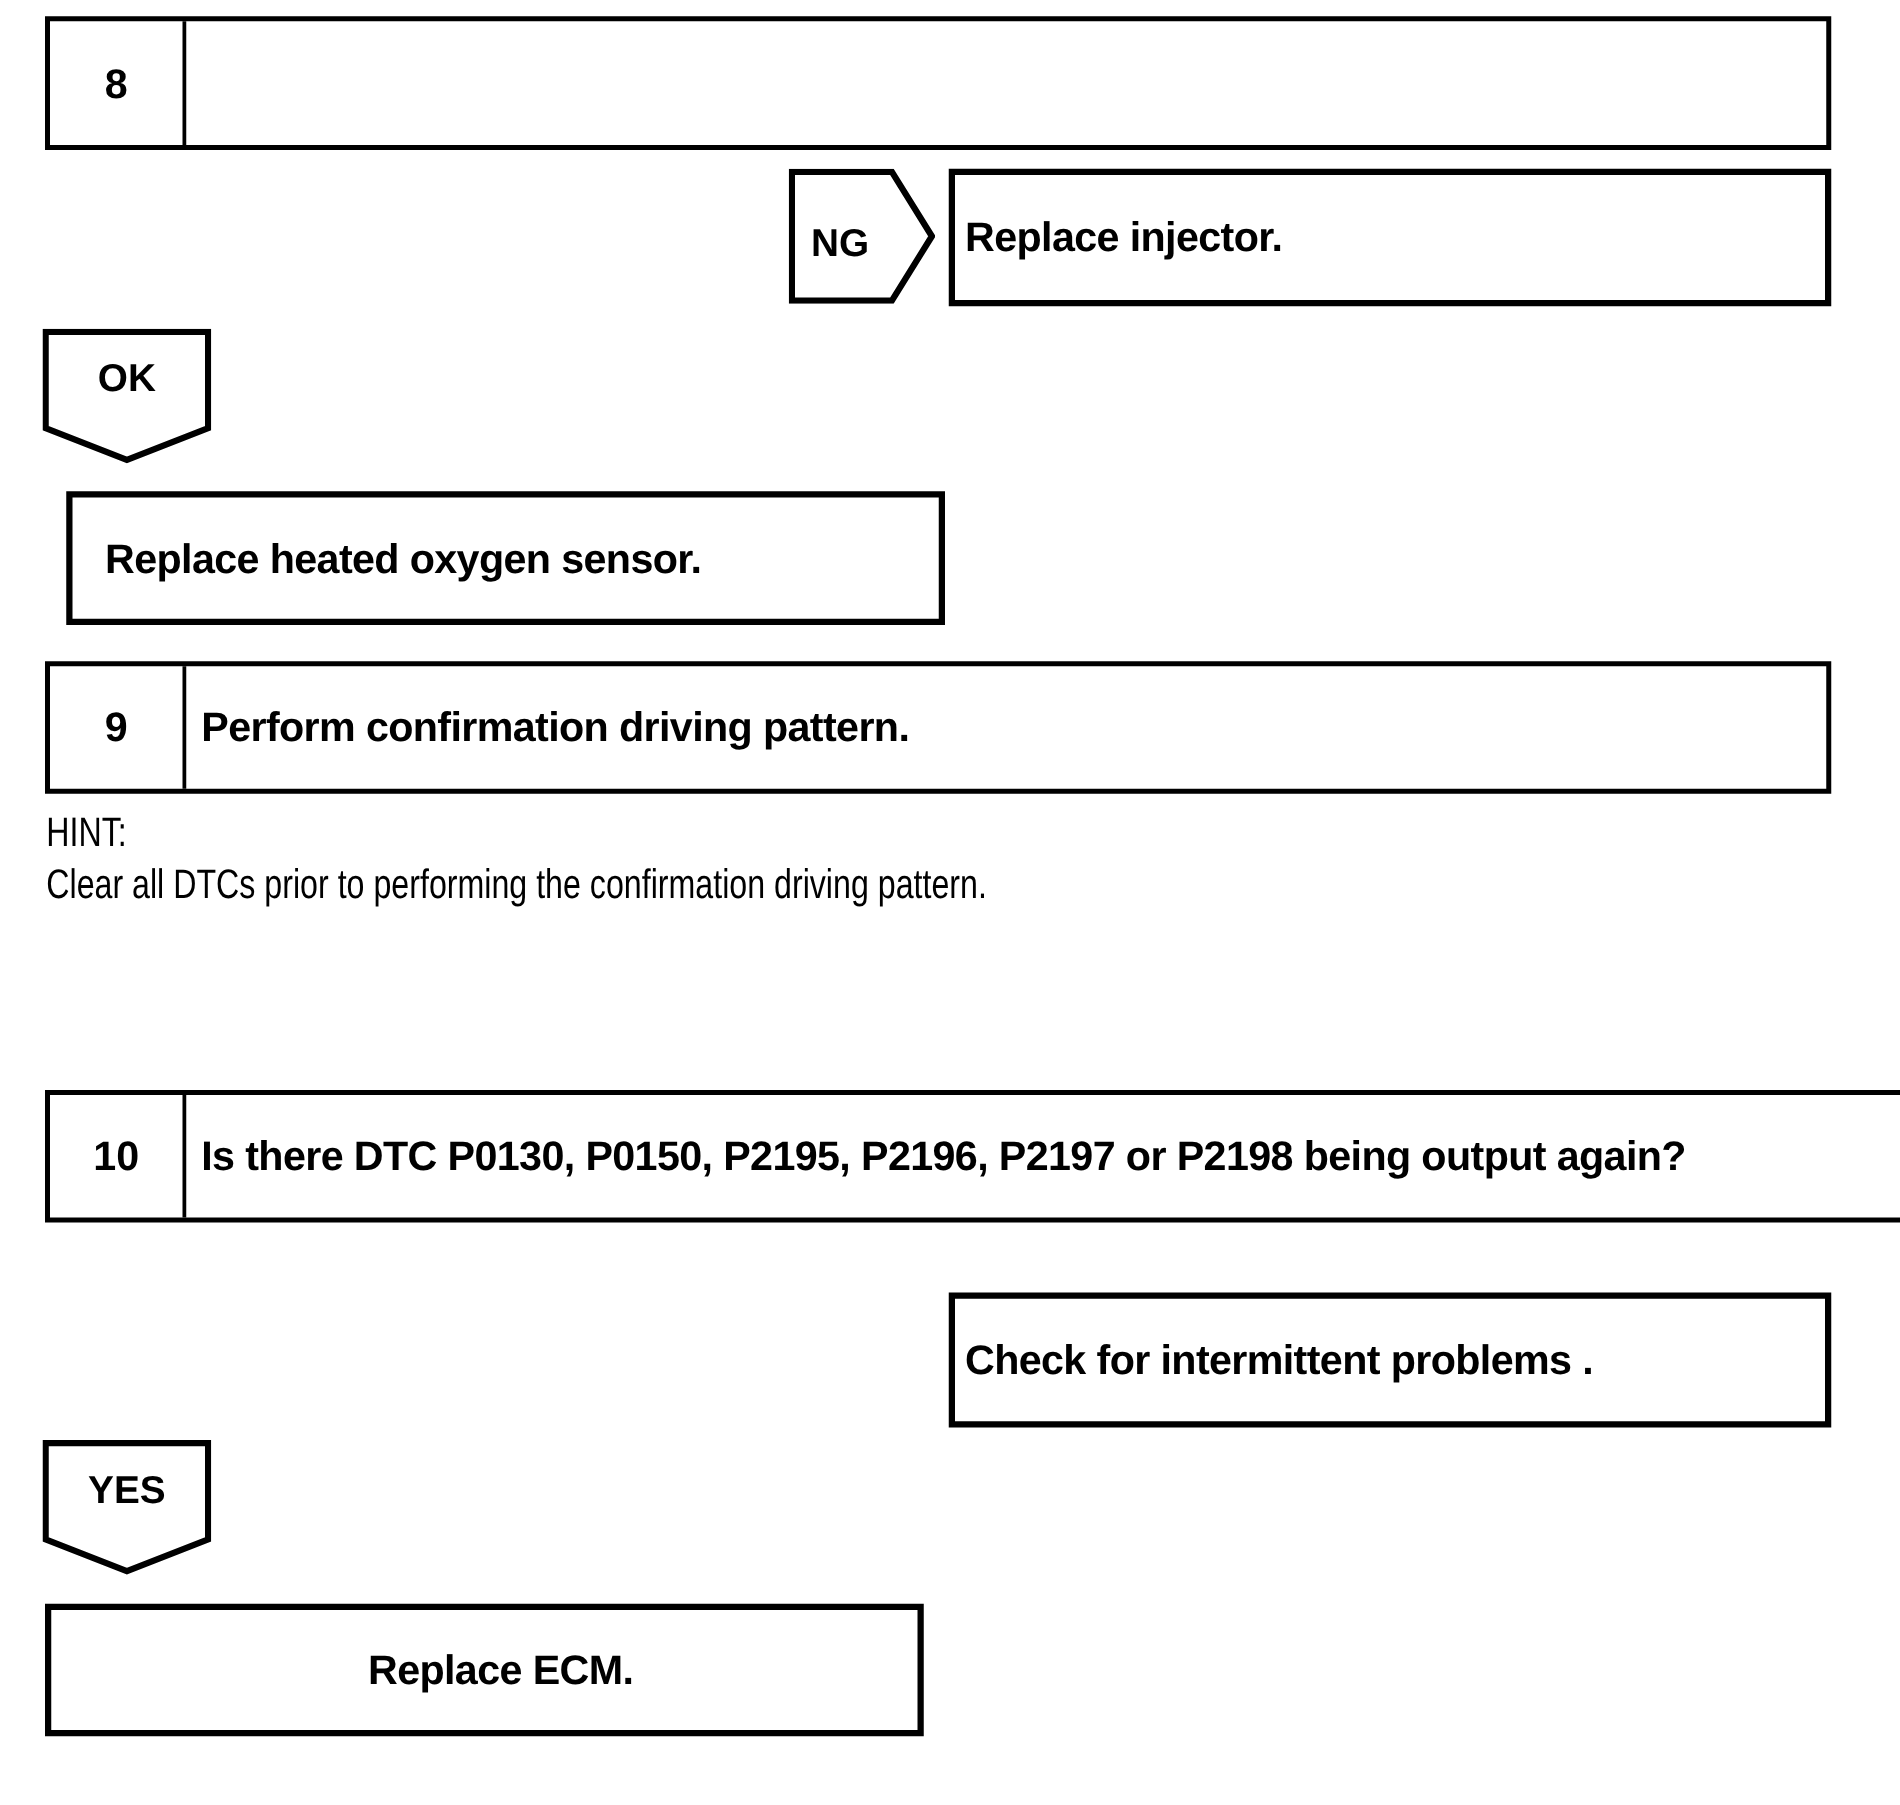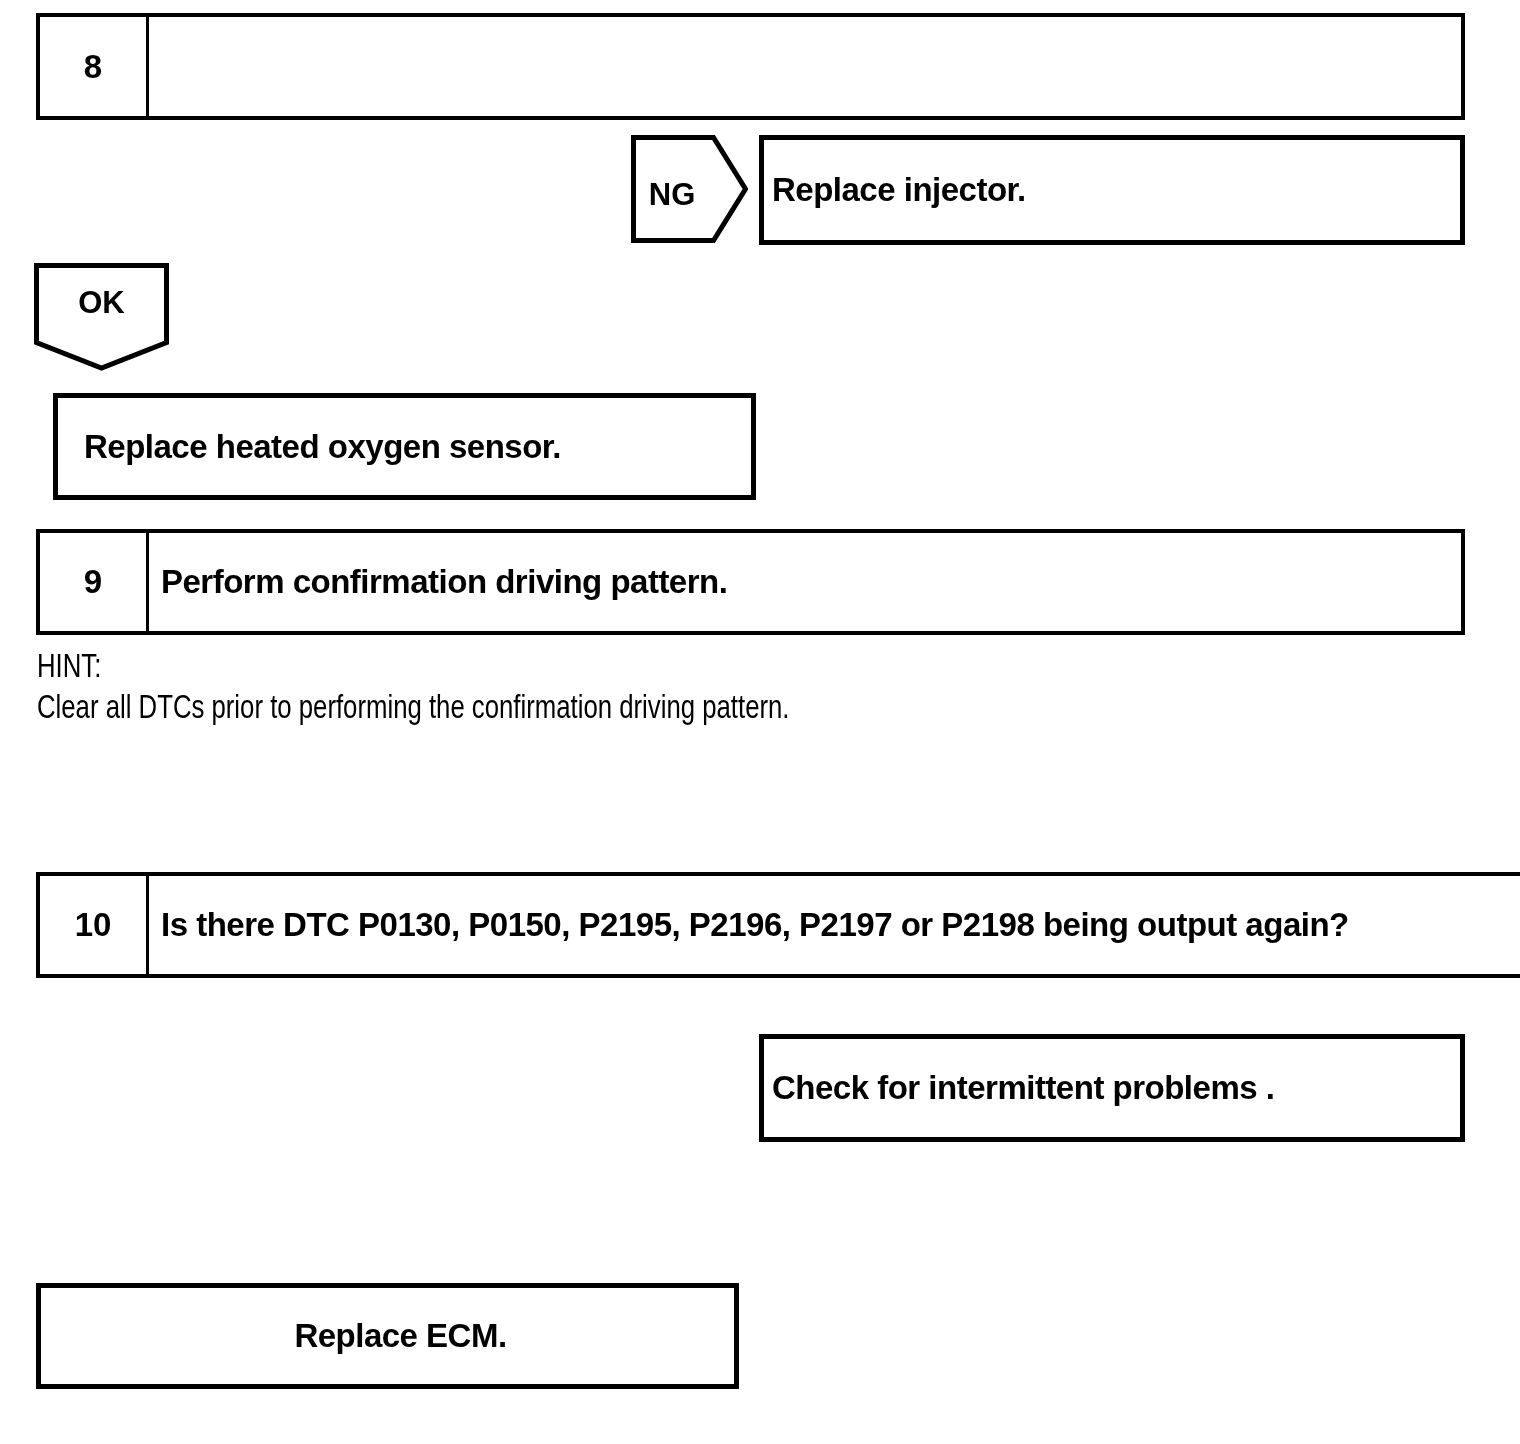--- a/index.html
+++ b/index.html
@@ -133,18 +133,24 @@
   <div class="step-box" style="left:36px; top:872px; width:1515px; height:106px;">
     <div class="step-num">10</div>
     <div class="step-title">Is there DTC P0130, P0150, P2195, P2196, P2197 or P2198 being output again?</div>
   </div>
 
 
   <div class="result-box pad-sm" style="left:759px; top:1010px; width:706px; height:108px;margin-top:24px;">
     <span>Check for intermittent problems .</span>
   </div>
 
+  <div class="pent" style="left:34px; top:1152px; width:135px; height:108px;">
+    <svg width="135" height="108" viewBox="0 0 135 108">
+      <polygon points="2.5,2.5 132.5,2.5 132.5,79.5 67.5,105 2.5,79.5" fill="#ffffff" stroke="#000000" stroke-width="5" stroke-linejoin="miter"></polygon>
+    </svg>
+    <div class="pent-label down">YES</div>
+  </div>
 
   <div class="result-box pad-lg" style="left:36px; top:1283px; width:703px; height:106px;justify-content:center;">
     <span>Replace ECM.</span>
   </div>
 
 </div>
 
 </body></html>

